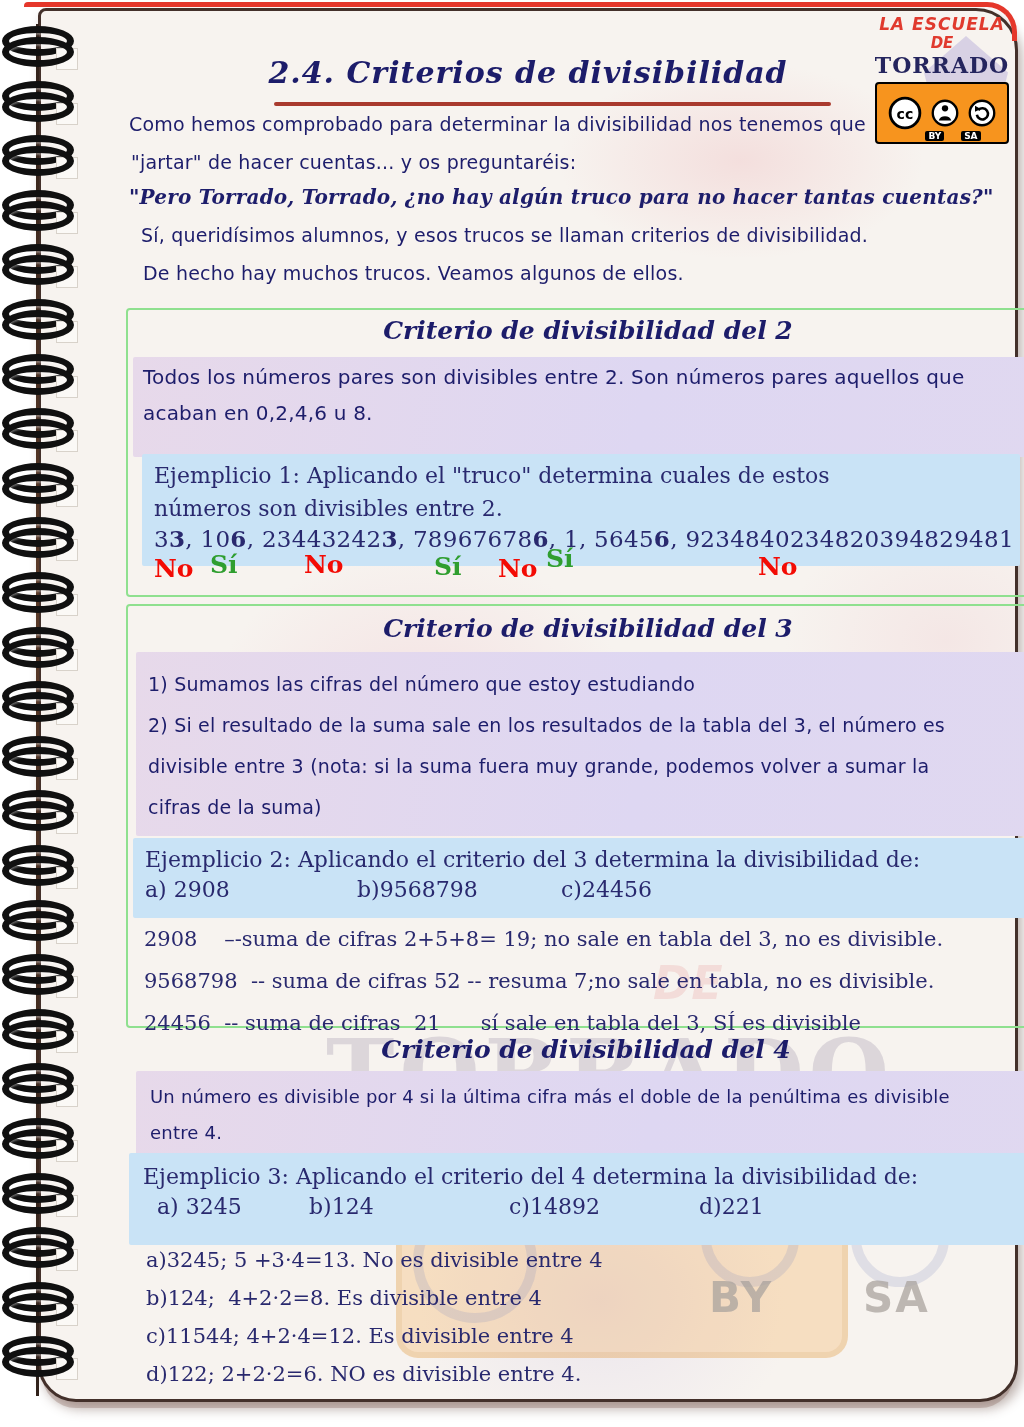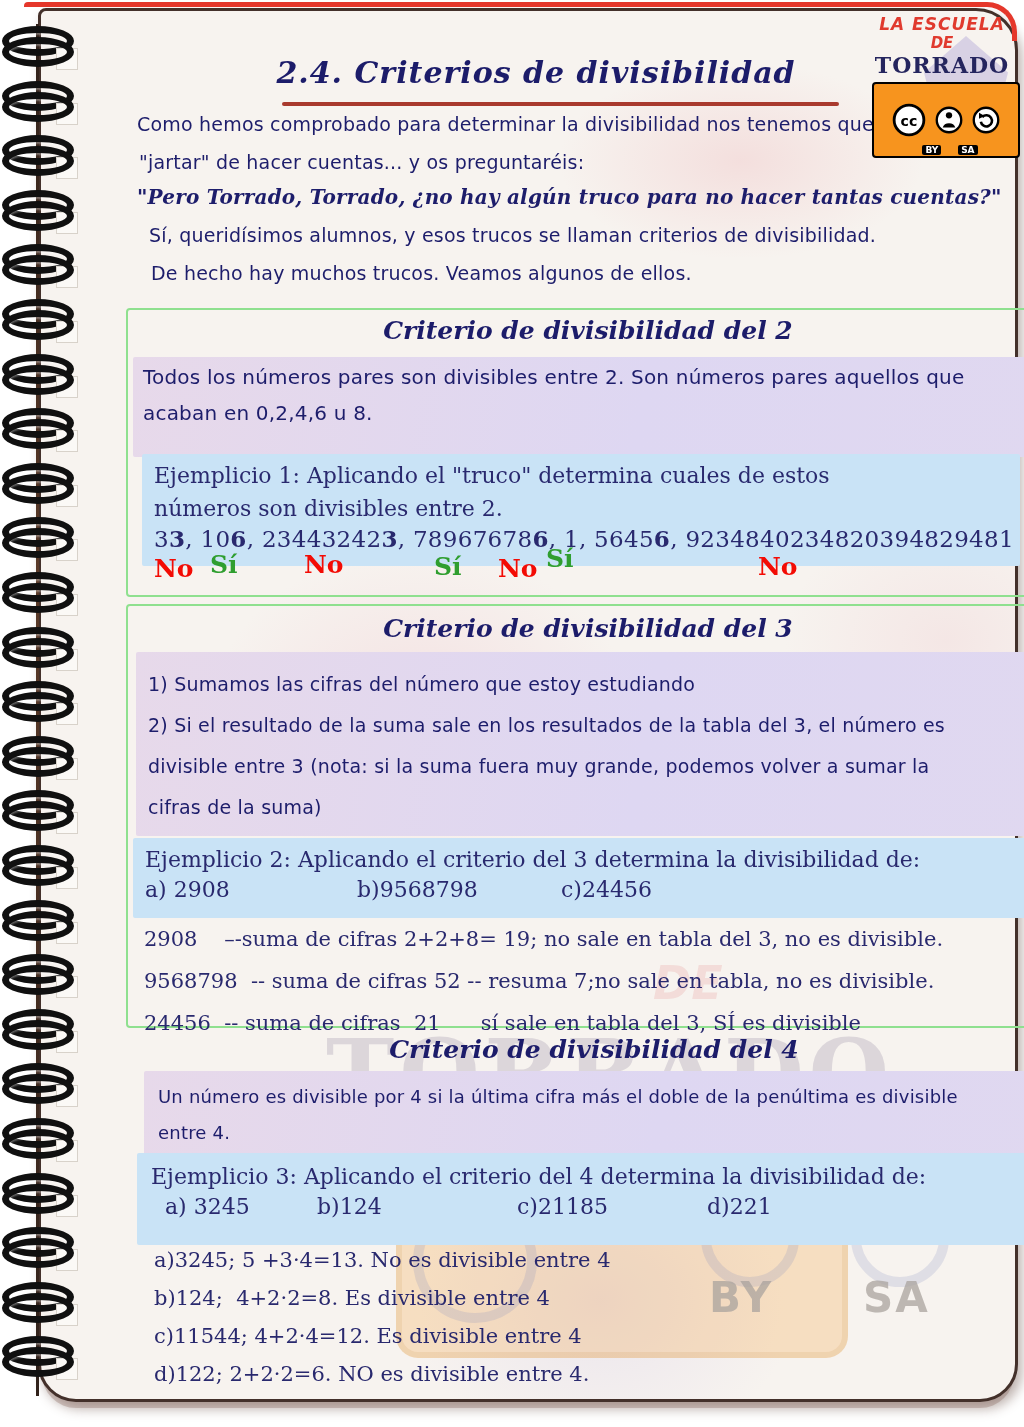--- a/index.html
+++ b/index.html
@@ -39,21 +39,21 @@
   .wm-torrado{left:285px;top:1008px;font-family:"DejaVu Serif",serif;font-weight:bold;font-size:92px;
         color:rgba(150,140,165,.28);letter-spacing:5px;}
   .wm-badge{left:355px;top:1185px;width:440px;height:150px;background:rgba(247,148,30,.22);
         border:6px solid rgba(190,120,40,.12);border-radius:22px;}
   .wm-circ{border-radius:50%;border:10px solid rgba(130,140,190,.20);}
   .wm-by,.wm-sa{font-size:42px;font-weight:bold;color:rgba(170,163,158,.75);letter-spacing:2px;}
   
   .hand{font-family:"DejaVu Sans",sans-serif;color:#1d1d6b;}
   .tex{font-family:"DejaVu Serif",serif;color:#29296e;}
   .script{font-family:"DejaVu Serif",serif;font-style:italic;font-weight:bold;color:#1c1c6a;}
-  .abs{position:absolute;z-index:3;margin-left:8px;}
+  .abs{position:absolute;z-index:3;}
   .page-title{left:0;width:100%;top:44px;text-align:center;font-size:30px;letter-spacing:1px;}
   .title-underline{left:233px;top:91px;width:557px;height:4px;background:#a93a2e;border-radius:2px;}
   .intro{font-size:19px;letter-spacing:.2px;}
   .intro.i0{left:88px;top:102px;} .intro.i1{left:90px;top:140px;}
   .intro.i2{left:88px;top:174px;font-family:"DejaVu Serif",serif;font-style:italic;font-weight:bold;font-size:20px;}
   .intro.i3{left:100px;top:213px;} .intro.i4{left:102px;top:251px;}
   
   .gbox{position:absolute;z-index:2;border:2px solid #8fe08f;border-radius:4px;background:rgba(255,255,255,.0);}
   .gbox2{left:85px;top:297px;width:920px;height:285px;}
   .gbox3{left:85px;top:593px;width:920px;height:420px;}
@@ -73,21 +73,21 @@
   .rule4{left:95px;top:1060px;width:910px;height:78px;}
   .ex3{left:88px;top:1142px;width:920px;height:80px;}
   
   .logo{position:absolute;left:872px;top:14px;width:140px;z-index:8;text-align:center;}
   .logo-pent{position:absolute;left:52px;top:22px;width:84px;height:96px;background:#cdc6e0;opacity:.75;
         clip-path:polygon(50% 0%,100% 38%,82% 100%,18% 100%,0% 38%);}
   .logo-l1{position:relative;font-size:17px;font-weight:bold;font-style:italic;color:#e03a2e;letter-spacing:1px;}
   .logo-l2{position:relative;font-size:15px;font-weight:bold;font-style:italic;color:#e03a2e;}
   .logo-l3{position:relative;font-family:"DejaVu Serif",serif;font-size:22px;font-weight:bold;color:#25255e;letter-spacing:1px;}
   .cc-badge{position:relative;margin:4px auto 0;width:116px;height:44px;background:#f7941e;
-        border:2px solid #000;border-radius:4px;display:flex;align-items:center;justify-content:space-around;padding:14px;}
+        border:2px solid #000;border-radius:4px;display:flex;align-items:center;justify-content:space-around;padding:7px;}
   .cc-badge svg{display:block;}
   .cc-lbls{position:absolute;left:40px;bottom:1px;width:72px;display:flex;justify-content:space-around;}
   .cc-lbl{font-size:9px;font-weight:bold;color:#fff;background:#000;padding:0 3px;border-radius:2px;}
 </style>
 </head>
 <body>
 
 <div class="stage">
 
   <div class="page">
@@ -137,34 +137,34 @@
         <div class="hand rule-line" style="font-size:19px;line-height:41px;">1) Sumamos las cifras del número que estoy estudiando</div>
         <div class="hand rule-line" style="font-size:19px;line-height:41px;">2) Si el resultado de la suma sale en los resultados de la tabla del 3, el número es</div>
         <div class="hand rule-line" style="font-size:19px;line-height:41px;">divisible entre 3 (nota: si la suma fuera muy grande, podemos volver a sumar la</div>
         <div class="hand rule-line" style="font-size:19px;line-height:41px;">cifras de la suma)</div>
       </div>
       <div class="exbox" style="left:5px;top:232px;width:874px;height:70px;padding:5px 12px;">
         <div class="tex" style="font-size:22px;line-height:34px;"><span class="exlabel">Ejemplicio 2:</span><span> Aplicando el criterio del 3 determina la divisibilidad de:</span></div>
         <div class="tex exitems"><span style="width:212px;">a) 2908</span><span style="width:204px;">b)9568798</span><span>c)24456</span></div>
       </div>
       <div class="results" style="position:absolute;left:16px;top:312px;">
-        <div class="tex r" style="line-height:42px;">2908    –-suma de cifras 2+2+8= 19; no sale en tabla del 3, no es divisible.</div>
+        <div class="tex r" style="line-height:42px;">2908    –-suma de cifras 2+5+8= 19; no sale en tabla del 3, no es divisible.</div>
         <div class="tex r" style="line-height:42px;">9568798  -- suma de cifras 52 -- resuma 7;no sale en tabla, no es divisible.</div>
         <div class="tex r" style="line-height:42px;">24456  -- suma de cifras  21      sí sale en tabla del 3, SÍ es divisible</div>
       </div>
     </div>
 
     <div class="abs script box-title sec4-title">Criterio de divisibilidad del 4</div>
     <div class="abs rulebox rule4" style="padding:8px 14px 0;">
       <div class="hand rule-line" style="font-size:18px;line-height:36px;">Un número es divisible por 4 si la última cifra más el doble de la penúltima es divisible</div>
       <div class="hand rule-line" style="font-size:18px;line-height:36px;">entre 4.</div>
     </div>
     <div class="abs exbox ex3" style="padding:6px 14px;">
       <div class="tex" style="font-size:22px;line-height:35px;"><span class="exlabel">Ejemplicio 3:</span><span> Aplicando el criterio del 4 determina la divisibilidad de:</span></div>
-      <div class="tex exitems" style="padding-left:14px;"><span style="width:152px;">a) 3245</span><span style="width:200px;">b)124</span><span style="width:190px;">c)21185</span><span>d)221</span></div>
+      <div class="tex exitems" style="padding-left:14px;"><span style="width:152px;">a) 3245</span><span style="width:200px;">b)124</span><span style="width:190px;">c)14892</span><span>d)221</span></div>
     </div>
     <div class="abs results" style="left:105px;top:1230px;">
       <div class="tex r" style="line-height:38px;">a)3245; 5 +3·4=13. No es divisible entre 4</div>
       <div class="tex r" style="line-height:38px;">b)124;  4+2·2=8. Es divisible entre 4</div>
       <div class="tex r" style="line-height:38px;">c)11544; 4+2·4=12. Es divisible entre 4</div>
       <div class="tex r" style="line-height:38px;">d)122; 2+2·2=6. NO es divisible entre 4.</div>
     </div>
   </div>
 
   <div class="logo">

